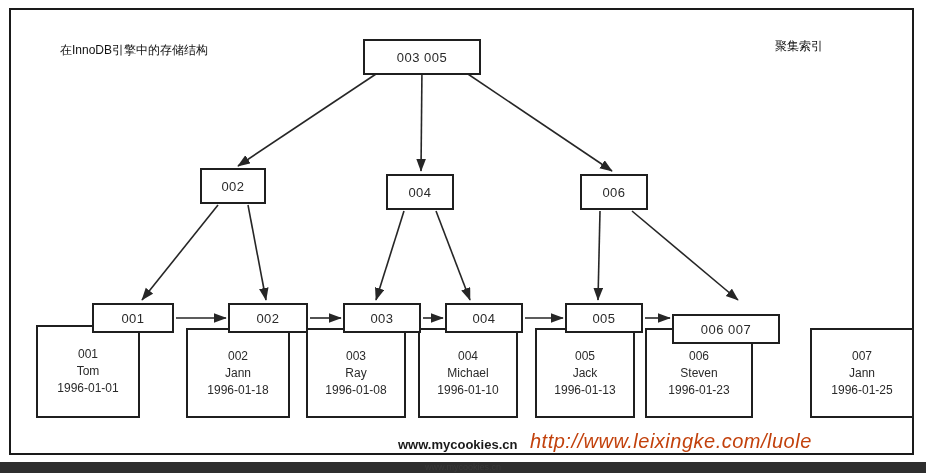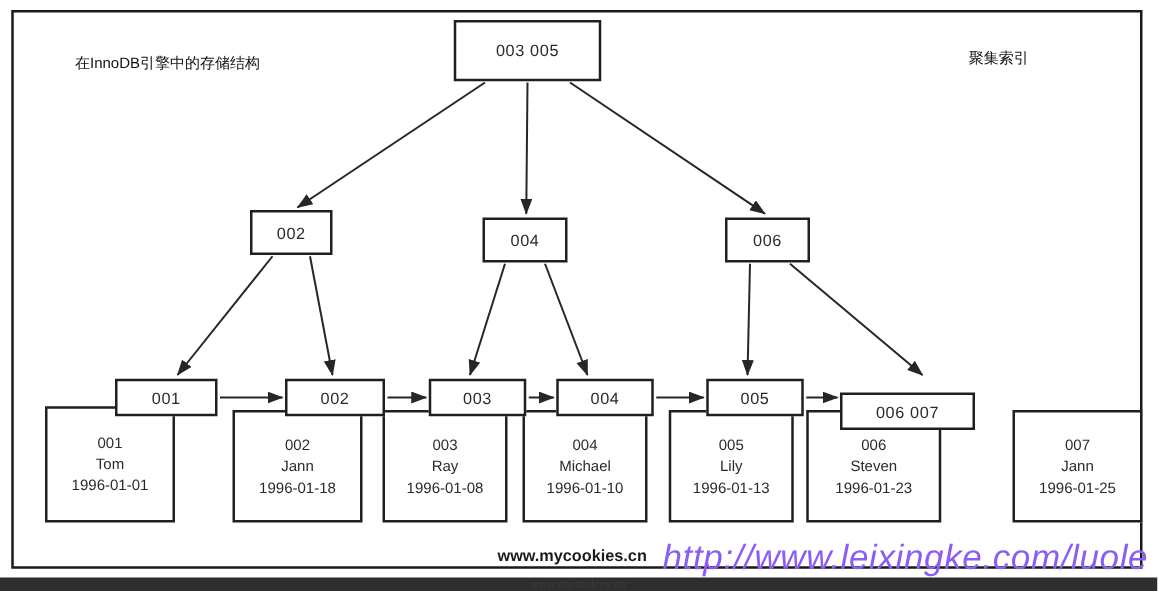--- a/index.html
+++ b/index.html
@@ -132,23 +132,23 @@
     font-size: 13px;
     color: #1a1a1a;
     font-weight: 600;
     white-space: nowrap;
     z-index: 6;
   }
   .watermark {
     position: absolute;
     left: 530px;
     top: 430px;
-    font-size: 28px;
+    font-size: 20px;
     font-style: italic;
-    color: #8b5cf6;
+    color: #c2410c;
     white-space: nowrap;
     z-index: 2;
     letter-spacing: 0.5px;
   }
 </style>
 </head>
 <body>
 
 <div id="page">
 
@@ -181,21 +181,21 @@
 
       <path d="M176,318 L226,318"></path>
       <path d="M310,318 L341,318"></path>
       <path d="M423,318 L443,318"></path>
       <path d="M525,318 L563,318"></path>
       <path d="M645,318 L670,318"></path>
     </g>
   </svg>
 
   <div id="nodes-layer">
-      <div class="node root" style="left: 363px; top: 16px; width: 118px; height: 49px;">003  005</div>
+      <div class="node root" style="left: 363px; top: 39px; width: 118px; height: 36px;">003  005</div>
       <div class="node internal" style="left: 200px; top: 168px; width: 66px; height: 36px;">002</div>
       <div class="node internal" style="left: 386px; top: 174px; width: 68px; height: 36px;">004</div>
       <div class="node internal" style="left: 580px; top: 174px; width: 68px; height: 36px;">006</div>
       <div class="node leaf-key" style="left: 92px; top: 303px; width: 82px; height: 30px;">001</div>
       <div class="node leaf-key" style="left: 228px; top: 303px; width: 80px; height: 30px;">002</div>
       <div class="node leaf-key" style="left: 343px; top: 303px; width: 78px; height: 30px;">003</div>
       <div class="node leaf-key" style="left: 445px; top: 303px; width: 78px; height: 30px;">004</div>
       <div class="node leaf-key" style="left: 565px; top: 303px; width: 78px; height: 30px;">005</div>
       <div class="node leaf-key" style="left: 672px; top: 303px; width: 108px; height: 30px; margin-top: 11px;">006  007</div>
       <div class="record" style="left: 36px; top: 325px; width: 104px; height: 93px;">
@@ -213,21 +213,21 @@
         <span>Ray</span>
         <span>1996-01-08</span>
       </div>
       <div class="record" style="left: 418px; top: 328px; width: 100px; height: 90px;">
         <span>004</span>
         <span>Michael</span>
         <span>1996-01-10</span>
       </div>
       <div class="record" style="left: 535px; top: 328px; width: 100px; height: 90px;">
         <span>005</span>
-        <span>Lily</span>
+        <span>Jack</span>
         <span>1996-01-13</span>
       </div>
       <div class="record" style="left: 645px; top: 328px; width: 108px; height: 90px;">
         <span>006</span>
         <span>Steven</span>
         <span>1996-01-23</span>
       </div>
       <div class="record" style="left: 763px; top: 328px; width: 104px; height: 90px; margin-left: 47px;">
         <span>007</span>
         <span>Jann</span>

